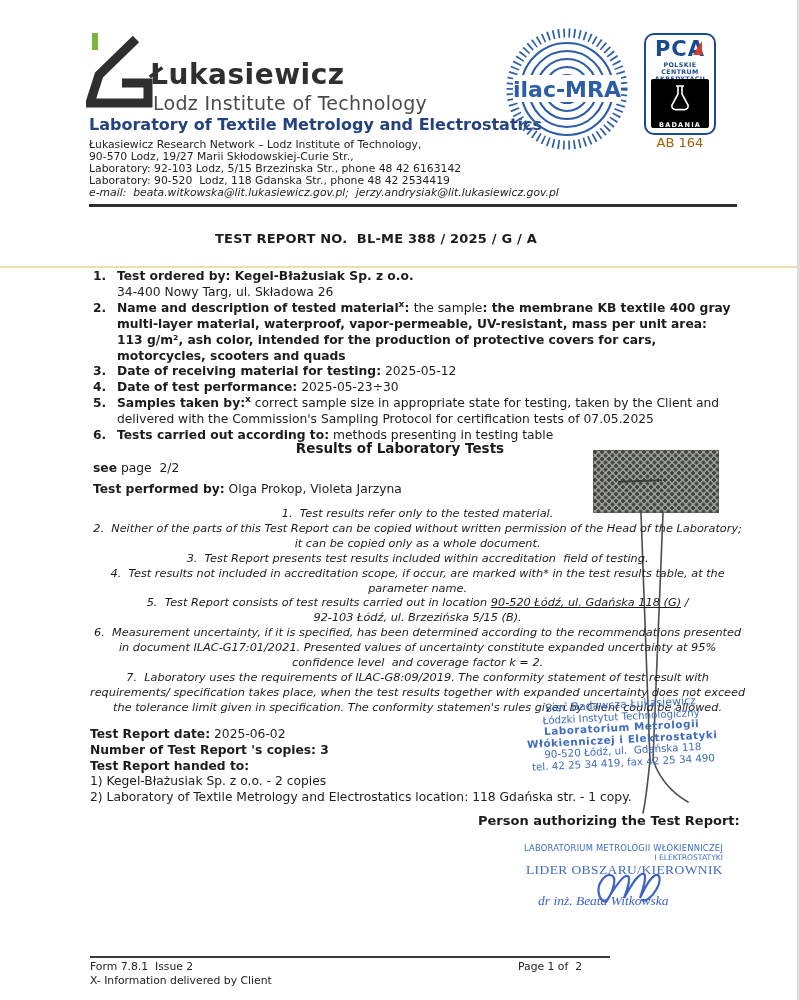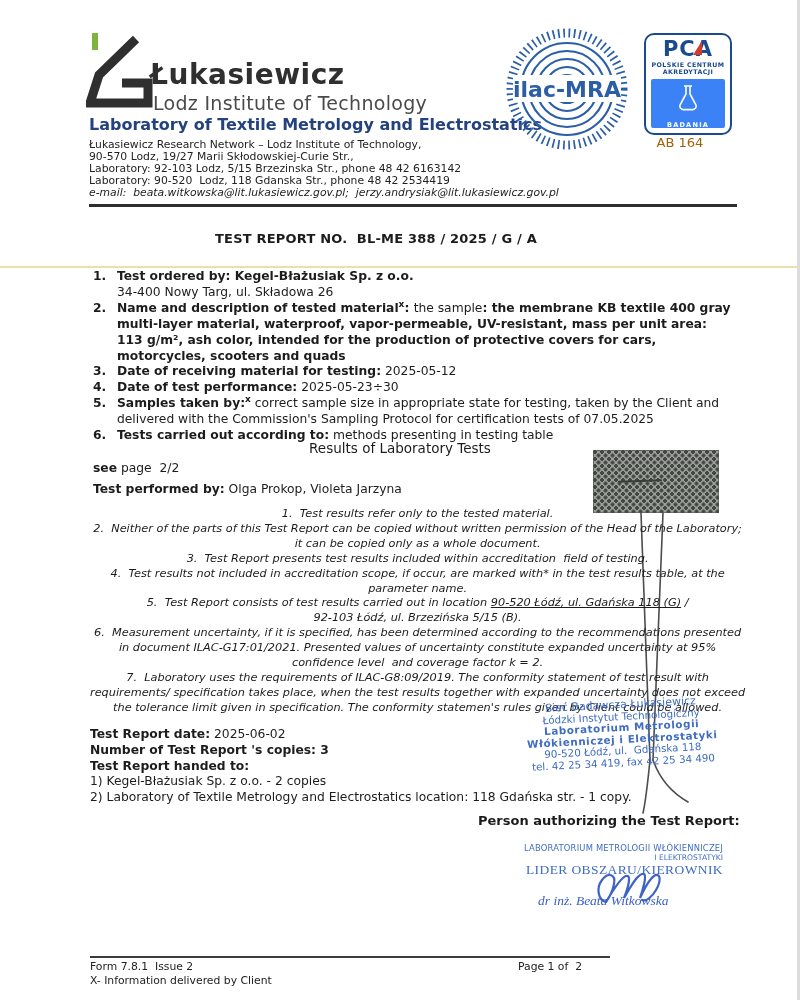--- a/index.html
+++ b/index.html
@@ -18,21 +18,21 @@
   .yellow-line{left:0;top:266px;width:800px;height:2px;background:#ecdfae;}
 
   .report-title{left:0;top:231px;width:752px;text-align:center;font-size:13px;font-weight:bold;letter-spacing:.2px;}
 
   
   .list{left:93px;top:269px;width:640px;font-size:12.3px;line-height:15.9px;}
   .item{position:relative;padding-left:24px;}
   .item .no{position:absolute;left:0;top:0;font-weight:bold;}
   sup.x{font-size:9px;font-weight:bold;vertical-align:super;line-height:0;}
 
-  .results-heading{left:0;top:440px;width:800px;text-align:center;font-size:13.5px;font-weight:normal;}
+  .results-heading{left:0;top:440px;width:800px;text-align:center;font-size:13.5px;font-weight:bold;}
   .see-line{left:93px;top:461px;font-size:12.3px;}
   .performed{left:93px;top:482px;font-size:12.3px;}
 
   
   .swatch{left:593px;top:450px;width:126px;height:63px;
     background-color:#9aa099;
     background-image:radial-gradient(circle at 2px 2px,#424841 1.7px,transparent 1.9px),
                      radial-gradient(circle at 2px 2px,#424841 1.7px,transparent 1.9px);
     background-size:7px 7px,7px 7px;background-position:0 0,3.5px 3.5px;
     box-shadow:inset 0 0 0 1px rgba(70,75,70,.55);}
@@ -87,26 +87,26 @@
     <circle cx="62" cy="62" r="46" stroke-width="2.1"></circle>
     <circle cx="62" cy="62" r="38" stroke-width="2.1"></circle>
     <circle cx="62" cy="62" r="30" stroke-width="2.1"></circle>
     <circle cx="62" cy="62" r="22" stroke-width="2.1"></circle>
     <circle cx="62" cy="62" r="14" stroke-width="2.1"></circle>
   </g>
   <rect x="8" y="48" width="108" height="27" fill="#ffffff"></rect>
   <text x="62" y="70" text-anchor="middle" font-family="DejaVu Sans, sans-serif" font-size="22" font-weight="bold" fill="#2b5ea7">ilac-MRA</text>
 </svg>
 
-<div class="abs" style="left:644px;top:33px;width:88px;height:102px;border:2px solid #1b4b8f;border-radius:10px;background:#fff;box-sizing:border-box;text-align:center;">
+<div class="abs" style="left:644px;top:33px;width:72px;height:102px;border:2px solid #1b4b8f;border-radius:10px;background:#fff;box-sizing:border-box;text-align:center;">
   <div style="position:relative;font-size:21px;font-weight:bold;color:#1b4b8f;line-height:24px;margin-top:2px;letter-spacing:1px;">PCA</div>
   <div style="position:absolute;left:47px;top:6px;width:0;height:0;border-bottom:14px solid #d23b2e;border-left:9px solid transparent;"></div>
   <div style="font-size:6.3px;font-weight:bold;color:#1b4b8f;letter-spacing:.4px;">POLSKIE CENTRUM</div>
   <div style="font-size:6.3px;font-weight:bold;color:#1b4b8f;letter-spacing:.4px;">AKREDYTACJI</div>
-  <div style="position:absolute;left:5px;right:5px;top:44px;bottom:5px;background:#3b82f6;border-radius:2px;">
+  <div style="position:absolute;left:5px;right:5px;top:44px;bottom:5px;background:#000000;border-radius:2px;">
     <svg width="34" height="34" viewBox="0 0 34 34" style="margin-top:2px;">
       <g stroke="#ffffff" stroke-width="1.6" fill="none">
         <path d="M13,5 h8 M15,5 v8 L9,24 a3.5,3.5 0 0 0 3.2,4.6 h9.6 a3.5,3.5 0 0 0 3.2,-4.6 L19,13 v-8"></path>
       </g>
     </svg>
     <div style="font-size:6.6px;font-weight:bold;color:#ffffff;letter-spacing:1.2px;margin-top:2px;">BADANIA</div>
   </div>
 </div>
 <div class="abs" style="left:644px;top:135px;width:72px;text-align:center;font-size:13px;color:#a16207;">AB 164</div>
 

